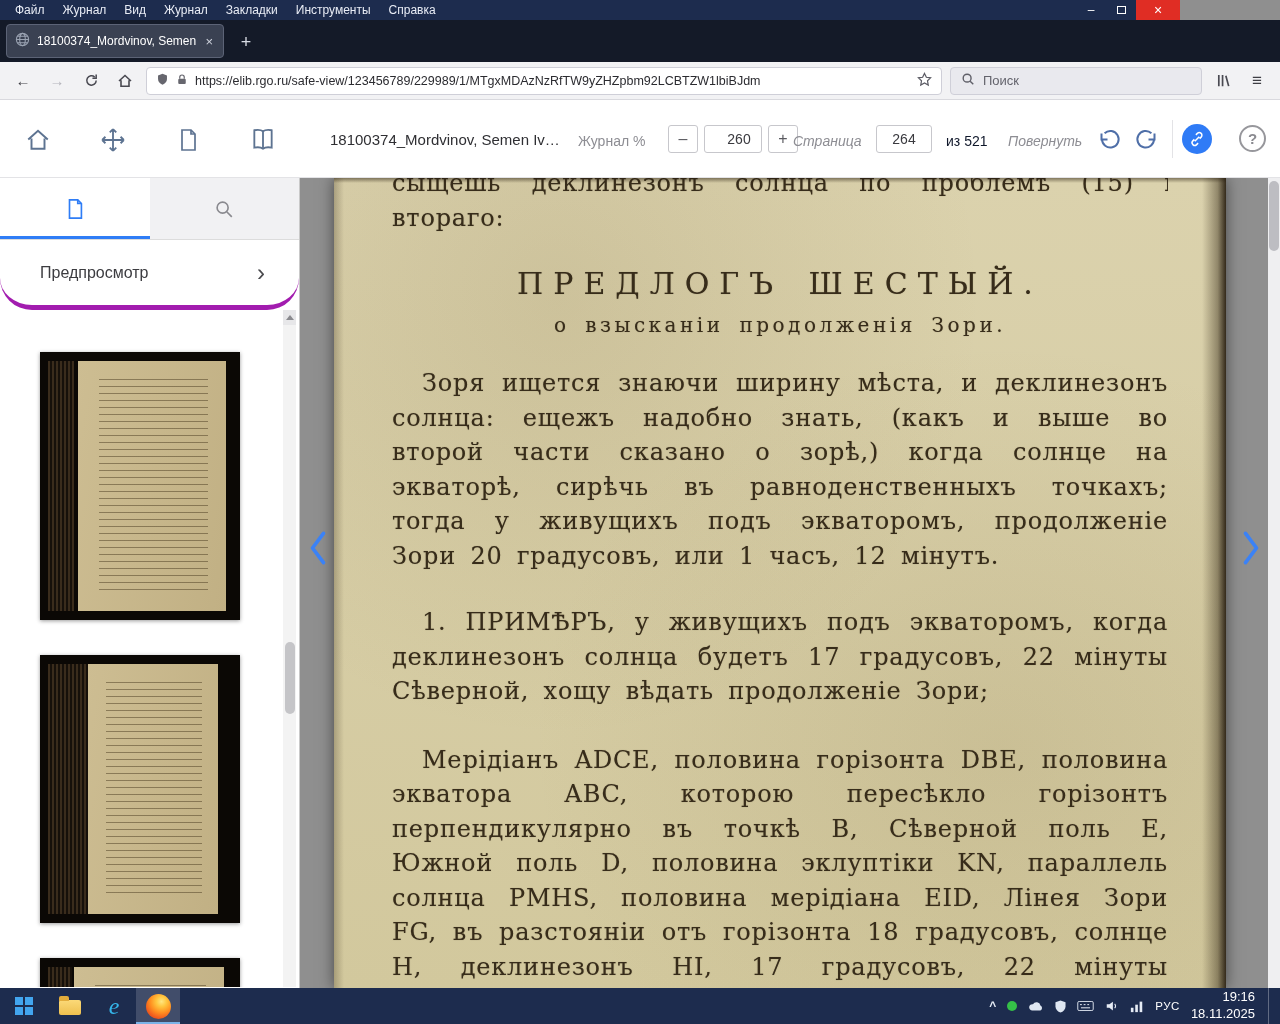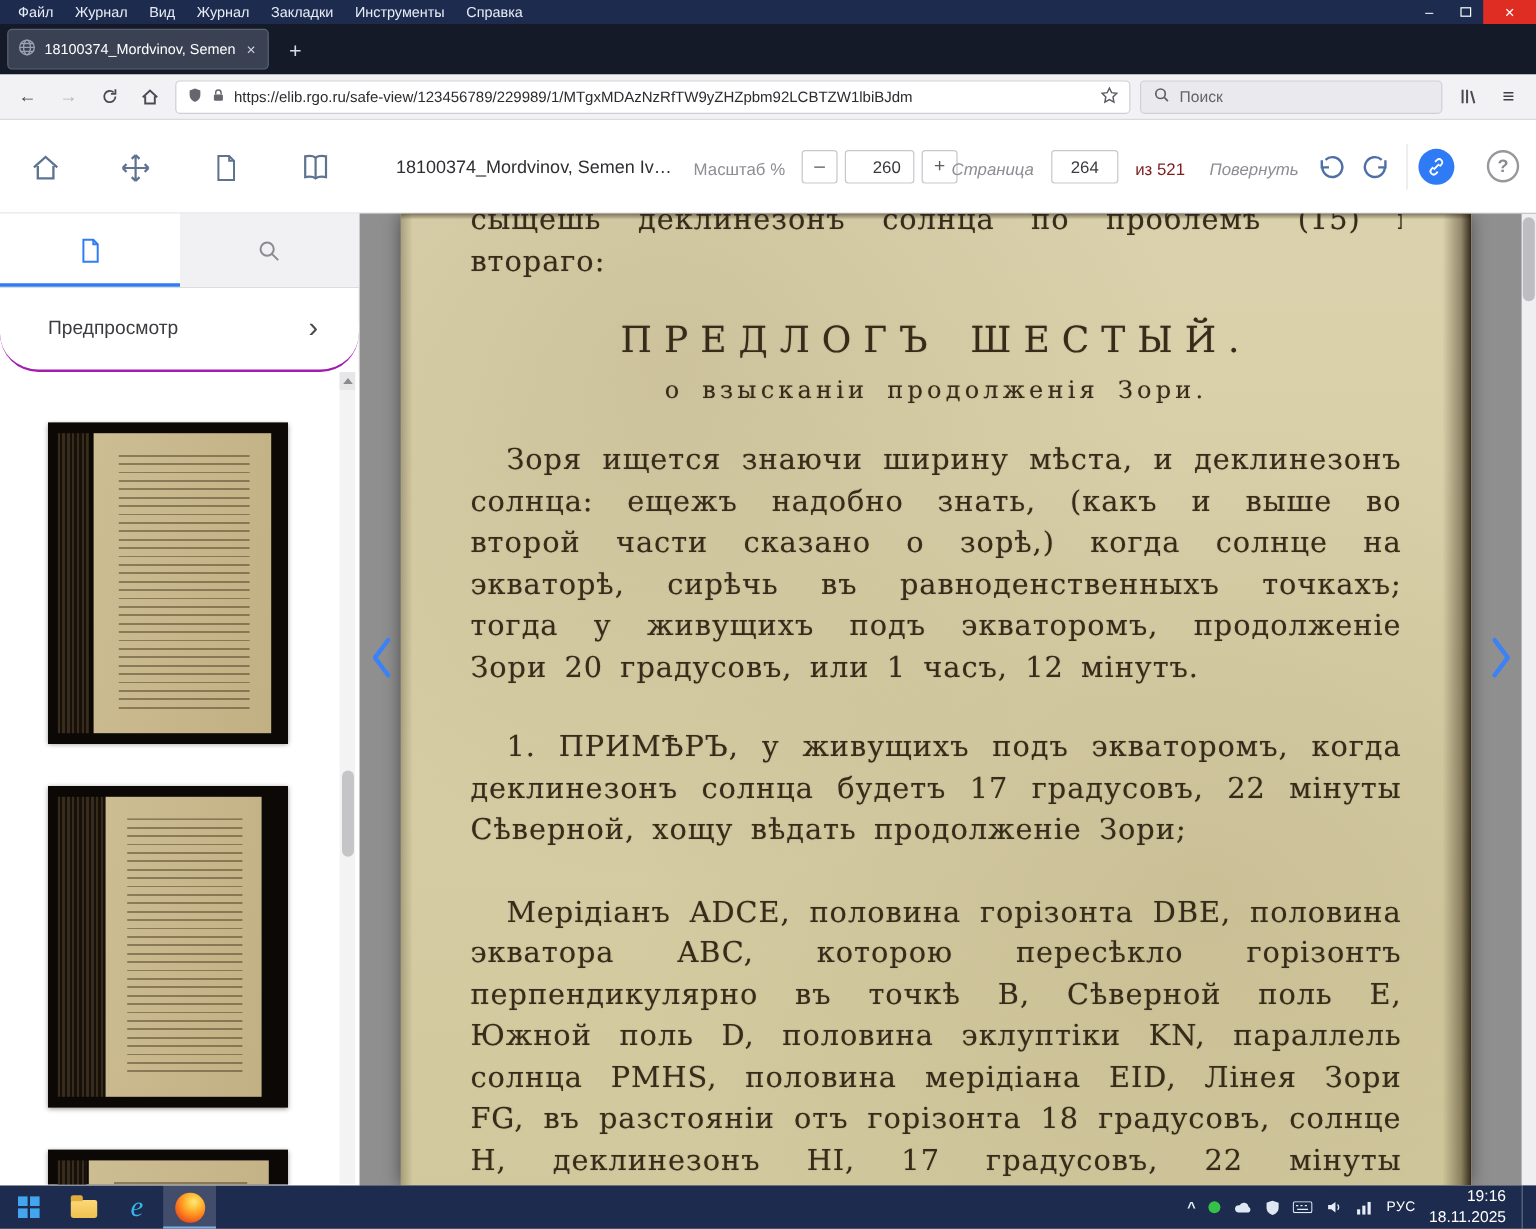--- a/index.html
+++ b/index.html
@@ -1,20 +1,20 @@
 <!DOCTYPE html>
 <html><head>
 <meta charset="utf-8">
 <style>
   * { margin:0; padding:0; box-sizing:border-box; }
   html,body { width:1280px; height:1024px; }
   body { font-family:"Liberation Sans", sans-serif; position:relative; overflow:hidden; background:#8f8f8f; }
 
   
-  .titlebar { position:absolute; left:0; top:0; width:1280px; height:20px; background:#1d2c4e; display:flex; align-items:center; color:#e8ecf5; font-size:12px; }
+  .titlebar { position:absolute; left:0; top:0; width:1180px; height:20px; background:#1d2c4e; display:flex; align-items:center; color:#e8ecf5; font-size:12px; }
   .menus { display:flex; height:100%; align-items:center; padding-left:6px; }
   .menu-item { padding:0 9px; line-height:20px; }
   .win-controls { margin-left:auto; display:flex; height:100%; }
   .win-btn { width:30px; height:20px; display:flex; align-items:center; justify-content:center; color:#fff; font-size:12px; }
   .win-btn.close { width:44px; background:#e02d24; font-size:14px; }
   .max-box { width:9px; height:8px; border:1px solid #fff; }
 
   
   .tabbar { position:absolute; left:0; top:20px; width:1280px; height:42px; background:#141a28; display:flex; align-items:flex-end; }
   .tab { width:218px; height:34px; margin:0 0 4px 6px; background:#3a4152; border:1px solid #5c6376; border-radius:4px; display:flex; align-items:center; gap:7px; padding:0 8px; color:#fff; font-size:12px; }
@@ -34,33 +34,33 @@
   .vtoolbar { position:absolute; left:0; top:100px; width:1280px; height:78px; background:#fff; border-bottom:1px solid #e3e3e6; }
   .vt-ic { position:absolute; top:26px; width:28px; height:28px; display:flex; align-items:center; justify-content:center; }
   .vt-title { position:absolute; left:330px; top:31px; width:238px; font-size:15px; color:#2f2f33; white-space:nowrap; overflow:hidden; text-overflow:ellipsis; }
   .vt-label { position:absolute; color:#8d8d93; font-size:14px; top:33px; }
   .ctrl-btn { width:30px; height:28px; border:1px solid #c7c7cc; background:#fff; border-radius:3px; color:#5a5a60; font-size:16px; display:flex; align-items:center; justify-content:center; }
   .ctrl-input { height:28px; border:1px solid #c7c7cc; border-radius:3px; text-align:center; font-size:14px; color:#3a3a3f; font-family:"Liberation Sans",sans-serif; background:#fff; }
   .zoom-group { position:absolute; left:668px; top:25px; display:flex; gap:6px; }
   .zoom-input { width:58px;padding-left:12px; }
   .page-input-wrap { position:absolute; left:876px; top:25px; }
   .page-input { width:56px; }
-  .vt-total { position:absolute; left:946px; top:33px; font-size:14px; color:#7f1d1d; }
+  .vt-total { position:absolute; left:946px; top:33px; font-size:14px; color:#0f172a; }
   .rot-btn { position:absolute; top:27px; width:28px; height:28px; display:flex; align-items:center; justify-content:center; }
   .vt-sep { position:absolute; left:1172px; top:20px; width:1px; height:38px; background:#e3e3e6; }
   .link-btn { position:absolute; left:1182px; top:24px; width:30px; height:30px; border-radius:50%; background:#2f7bf6; display:flex; align-items:center; justify-content:center; }
   .help-btn { position:absolute; left:1239px; top:25px; width:27px; height:27px; border-radius:50%; border:2px solid #97979c; color:#8a8a90; font-size:15px; font-weight:bold; display:flex; align-items:center; justify-content:center; }
 
   
   .sidebar { position:absolute; left:0; top:178px; width:300px; height:810px; background:#fff; border-right:1px solid #c9c9c9; }
   .side-tabs { display:flex; height:62px; border-bottom:1px solid #dcdcdc; }
   .side-tab { width:150px; display:flex; align-items:center; justify-content:center; }
   .side-tab.active { background:#fff; box-shadow:inset 0 -3px 0 #2f7df6; }
   .side-tab.inactive { background:#f1f1f3; }
-  .preview-head { height:70px; display:flex; align-items:center; padding:0 34px 0 40px; justify-content:space-between; border-bottom:2px solid #a21caf; font-size:16px; color:#3c3c40; background:#fff;border-radius:32px; }
+  .preview-head { height:70px; display:flex; align-items:center; padding:0 34px 0 40px; justify-content:space-between; border-bottom:5px solid #a21caf; font-size:16px; color:#3c3c40; background:#fff;border-radius:32px; }
   .chev { font-size:24px; color:#4a4a4e; line-height:1; }
   .thumbs { position:relative; height:677px; overflow:hidden; background:#fff; }
   .thumb { position:absolute; left:40px; width:200px; height:268px; background:#0b0805; box-shadow:0 1px 4px rgba(0,0,0,.4); }
   .thumb .spine { position:absolute; top:9px; bottom:9px; left:8px; background:repeating-linear-gradient(90deg, #3a2c1c 0 2px, #16100a 2px 4px); }
   .thumb .leaf { position:absolute; top:9px; bottom:9px; background:linear-gradient(100deg,#cdbd92,#c1b084); }
   .thumb .leaf::before { content:""; position:absolute; left:14%; right:12%; top:18px; bottom:16px; background:repeating-linear-gradient(to bottom, rgba(60,45,20,.45) 0 1.5px, transparent 1.5px 7px); }
   .t1 { top:42px; } .t1 .spine { width:26px; } .t1 .leaf { right:14px; width:148px; }
   .t2 { top:345px; } .t2 .spine { width:42px; } .t2 .leaf { right:22px; width:130px; }
   .t3 { top:648px; } .t3 .spine { width:24px; } .t3 .leaf { right:16px; width:150px; }
   .side-scroll { position:absolute; right:3px; top:0; width:13px; height:677px; background:#f3f3f3; }
@@ -219,21 +219,21 @@
   </div>
   <div class="vt-ic" style="left:249px;">
     <svg viewBox="0 0 24 24" width="26" height="26">
         <path d="M12 4c-2-1.5-5-1.5-8-1v16c3-.5 6-.5 8 1 2-1.5 5-1.5 8-1V3c-3-.5-6-.5-8 1z" fill="none" stroke="#5d7391" stroke-width="1.7"></path>
         <path d="M12 4v16" stroke="#5d7391" stroke-width="1.7"></path>
       </svg>
   </div>
 
   <div class="vt-title">18100374_Mordvinov, Semen Ivan...</div>
 
-  <span class="vt-label" style="left:578px;">Масштаб %</span>
+  <span class="vt-label" style="left:578px;">Журнал %</span>
   <div class="zoom-group">
     <button class="ctrl-btn">–</button>
     <input class="ctrl-input zoom-input" value="260" style="">
     <button class="ctrl-btn">+</button>
   </div>
 
   <span class="vt-label" style="left:793px;font-style:italic;">Страница</span>
   <div class="page-input-wrap">
     <input class="ctrl-input page-input" value="264" style="">
   </div>

